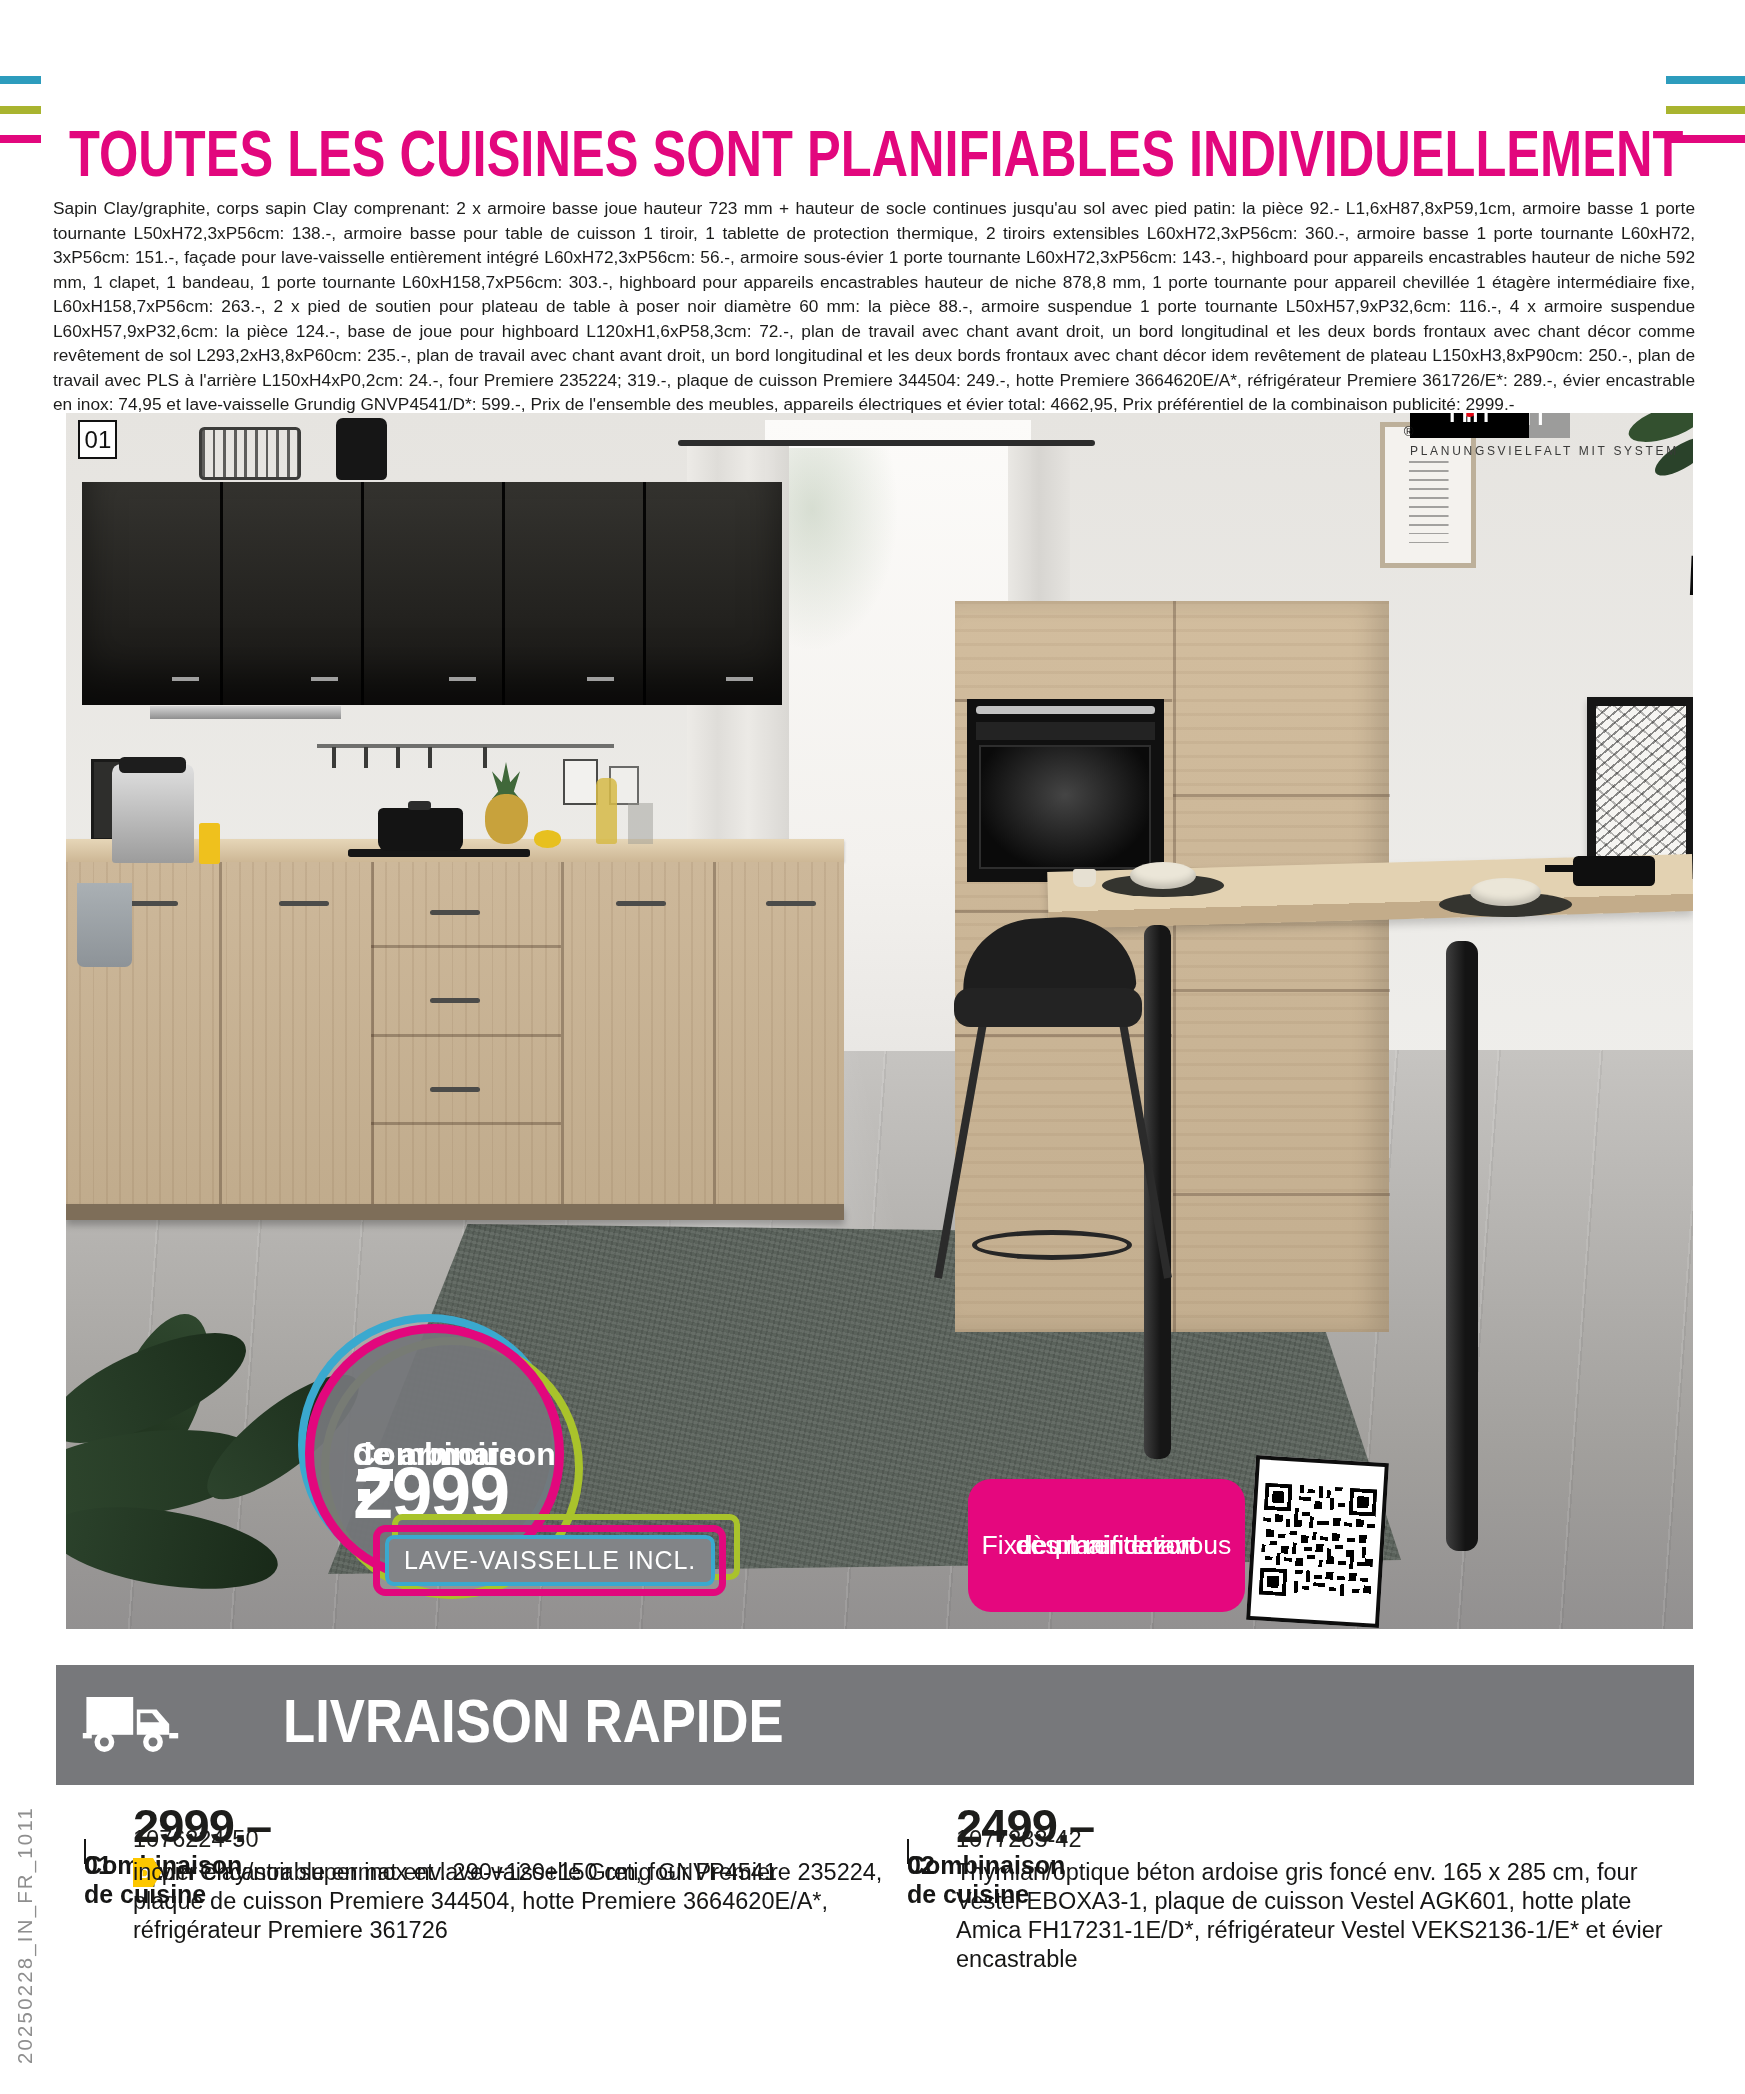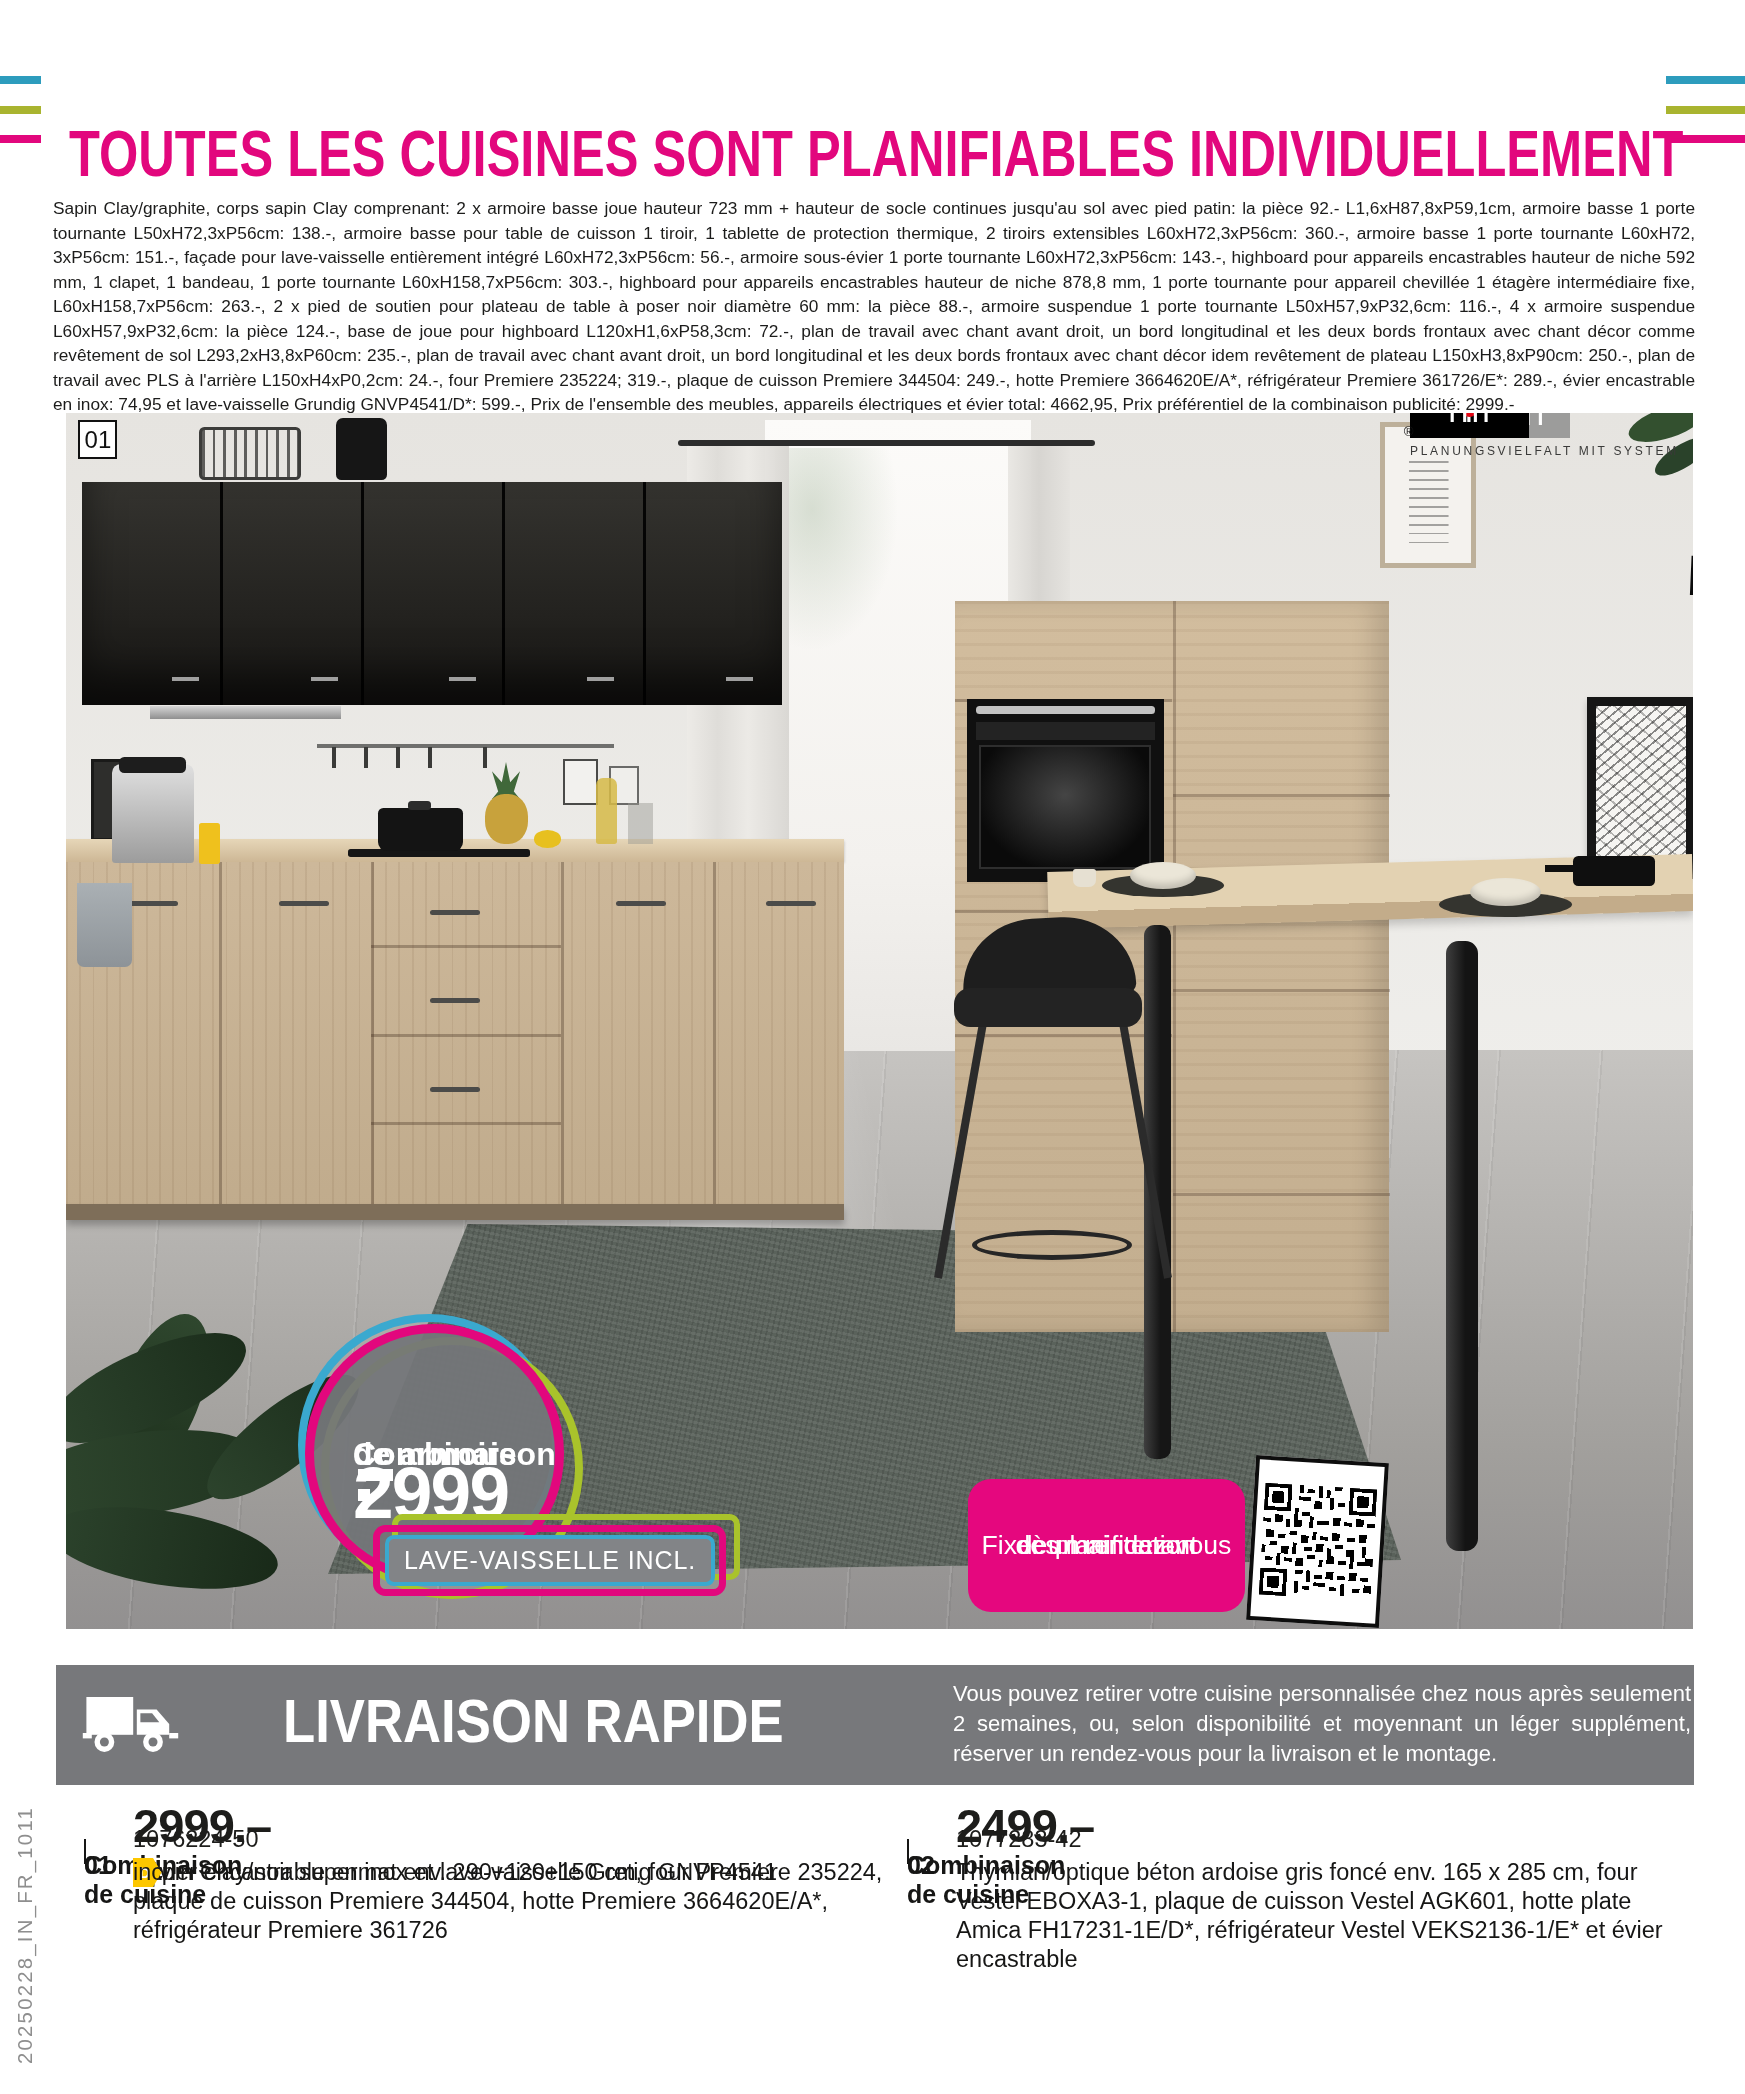--- a/index.html
+++ b/index.html
@@ -404,21 +404,20 @@
       <path d="M62 24 h22 l14 16 v12 h-36 z" fill="#fff"></path>
       <path d="M66 28 h13 l8 10 h-21 z" fill="#77787b"></path>
       <rect x="2" y="50" width="10" height="6" fill="#fff"></rect>
       <rect x="98" y="50" width="10" height="6" fill="#fff"></rect>
       <circle cx="26" cy="60" r="11" fill="#fff"></circle>
         <circle cx="26" cy="60" r="5" fill="#77787b"></circle>
       <circle cx="80" cy="60" r="11" fill="#fff"></circle>
         <circle cx="80" cy="60" r="5" fill="#77787b"></circle>
     </svg>
     <div class="band-title">LIVRAISON RAPIDE</div>
-    <div class="band-text">Vous pouvez retirer votre cuisine personnalisée chez nous après seulement 2 semaines, ou, selon disponibilité et moyennant un léger supplément, réserver un rendez-vous pour la livraison et le montage.</div>
   </div>
 
   <div class="products">
 
     <div class="prod prod1">
       <div class="prod-head">
         <span class="prod-index">01</span>
         <span class="idx-bar"></span>
         <span class="prod-title">Combinaison de cuisine</span>
       </div>

